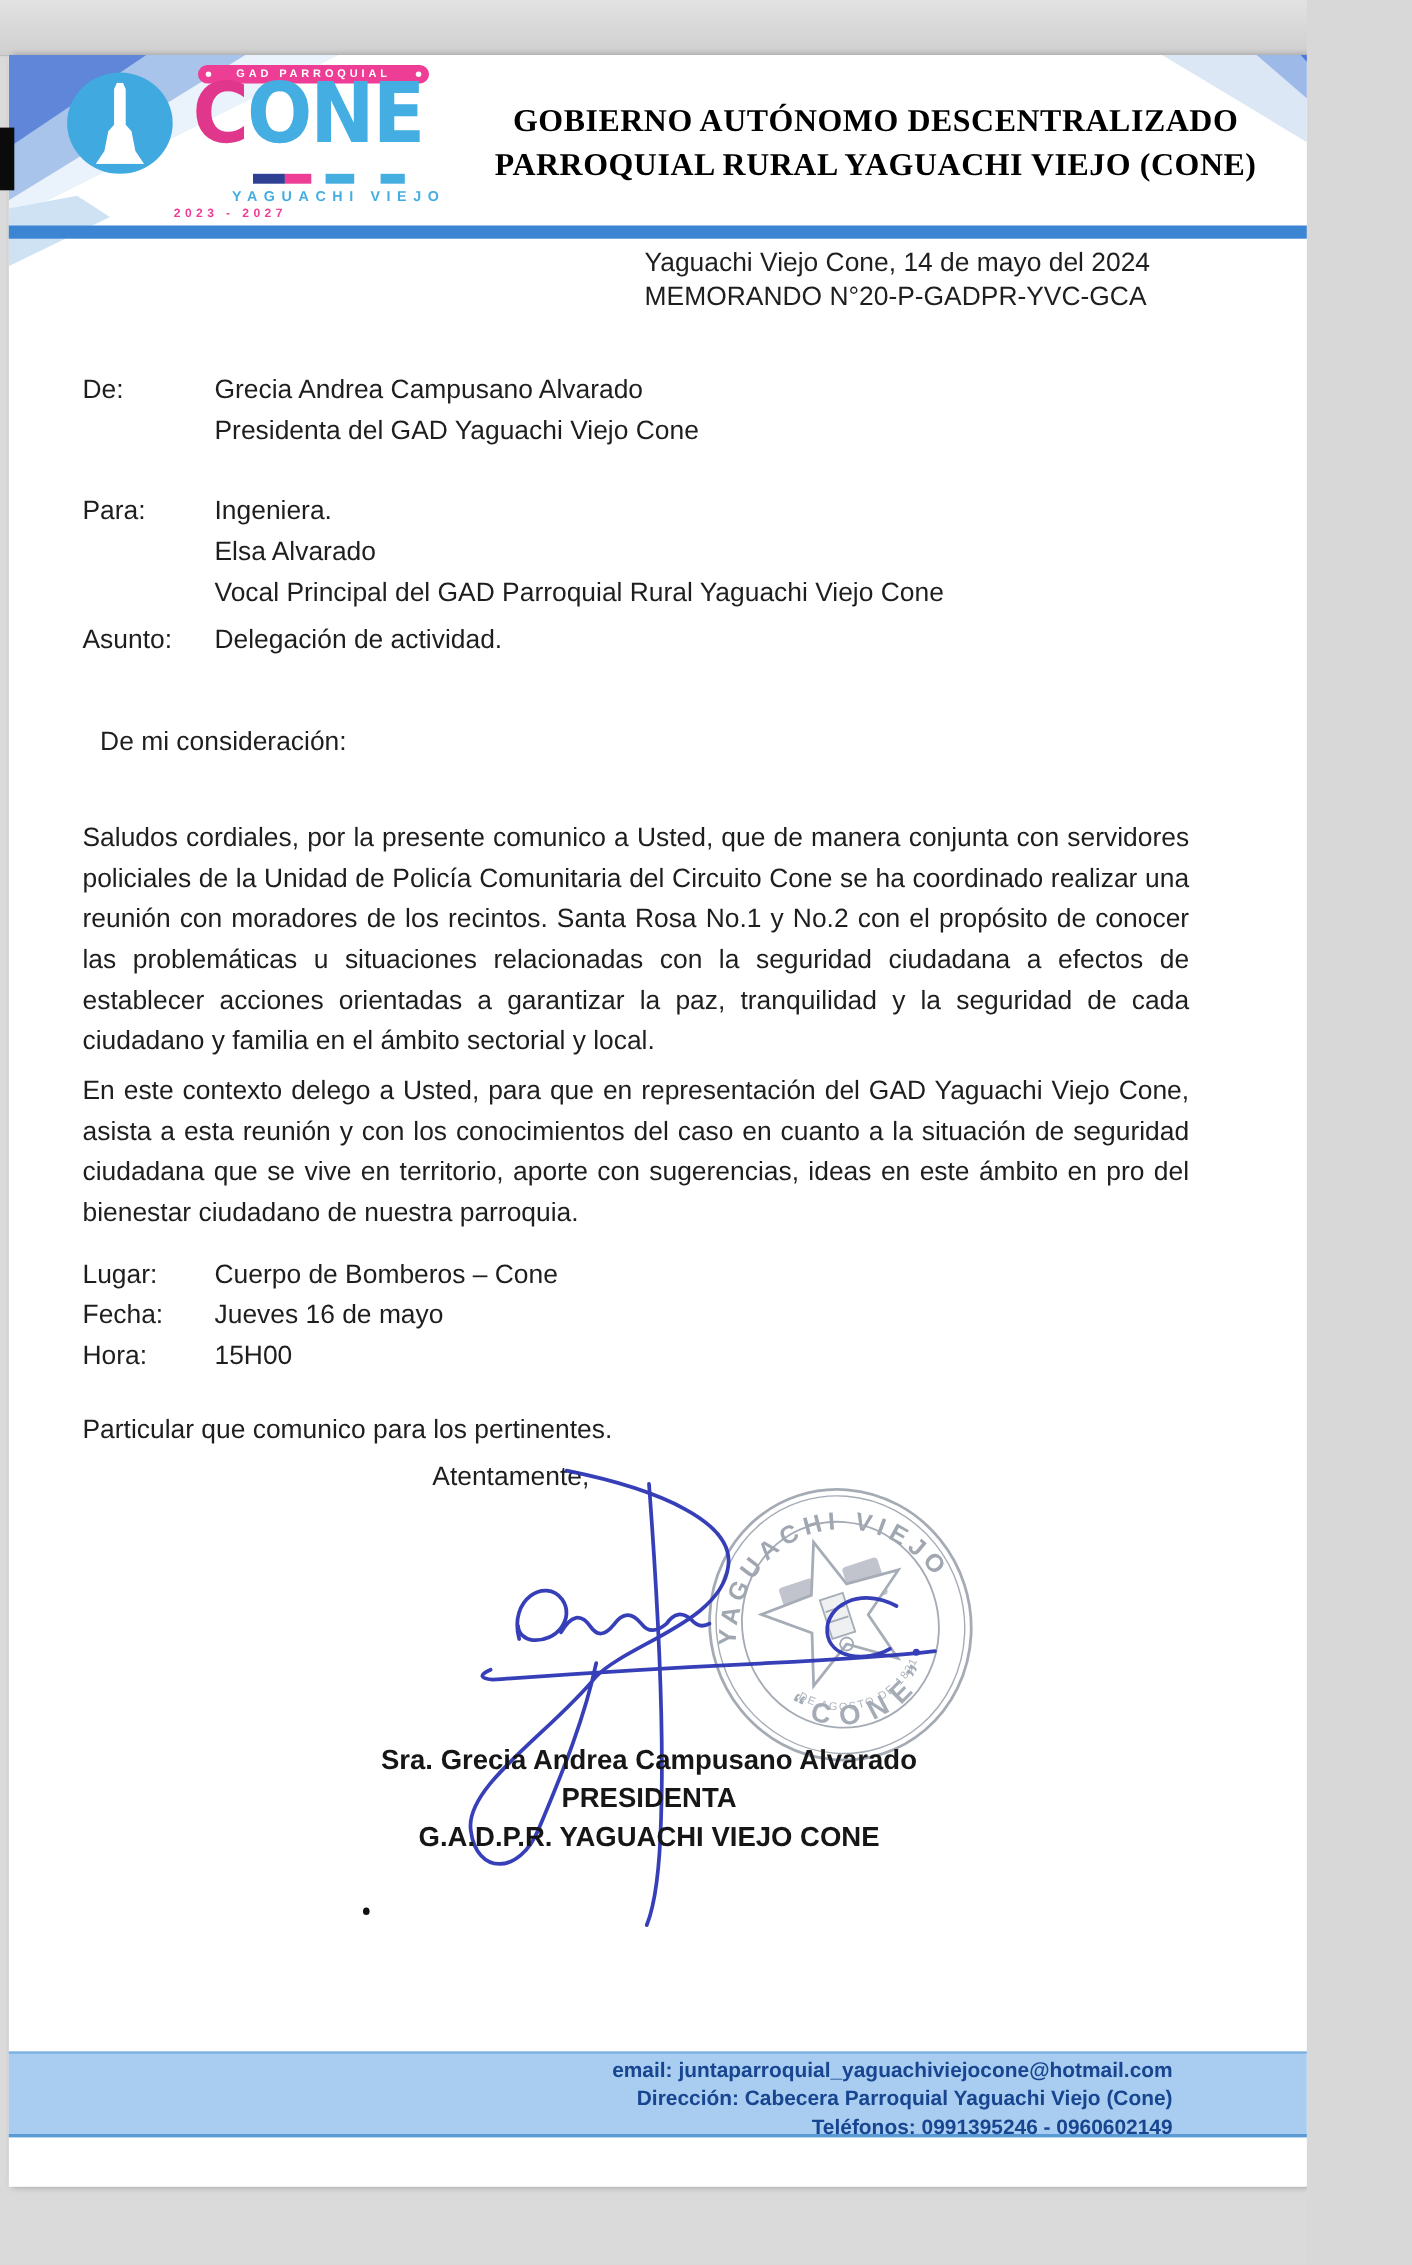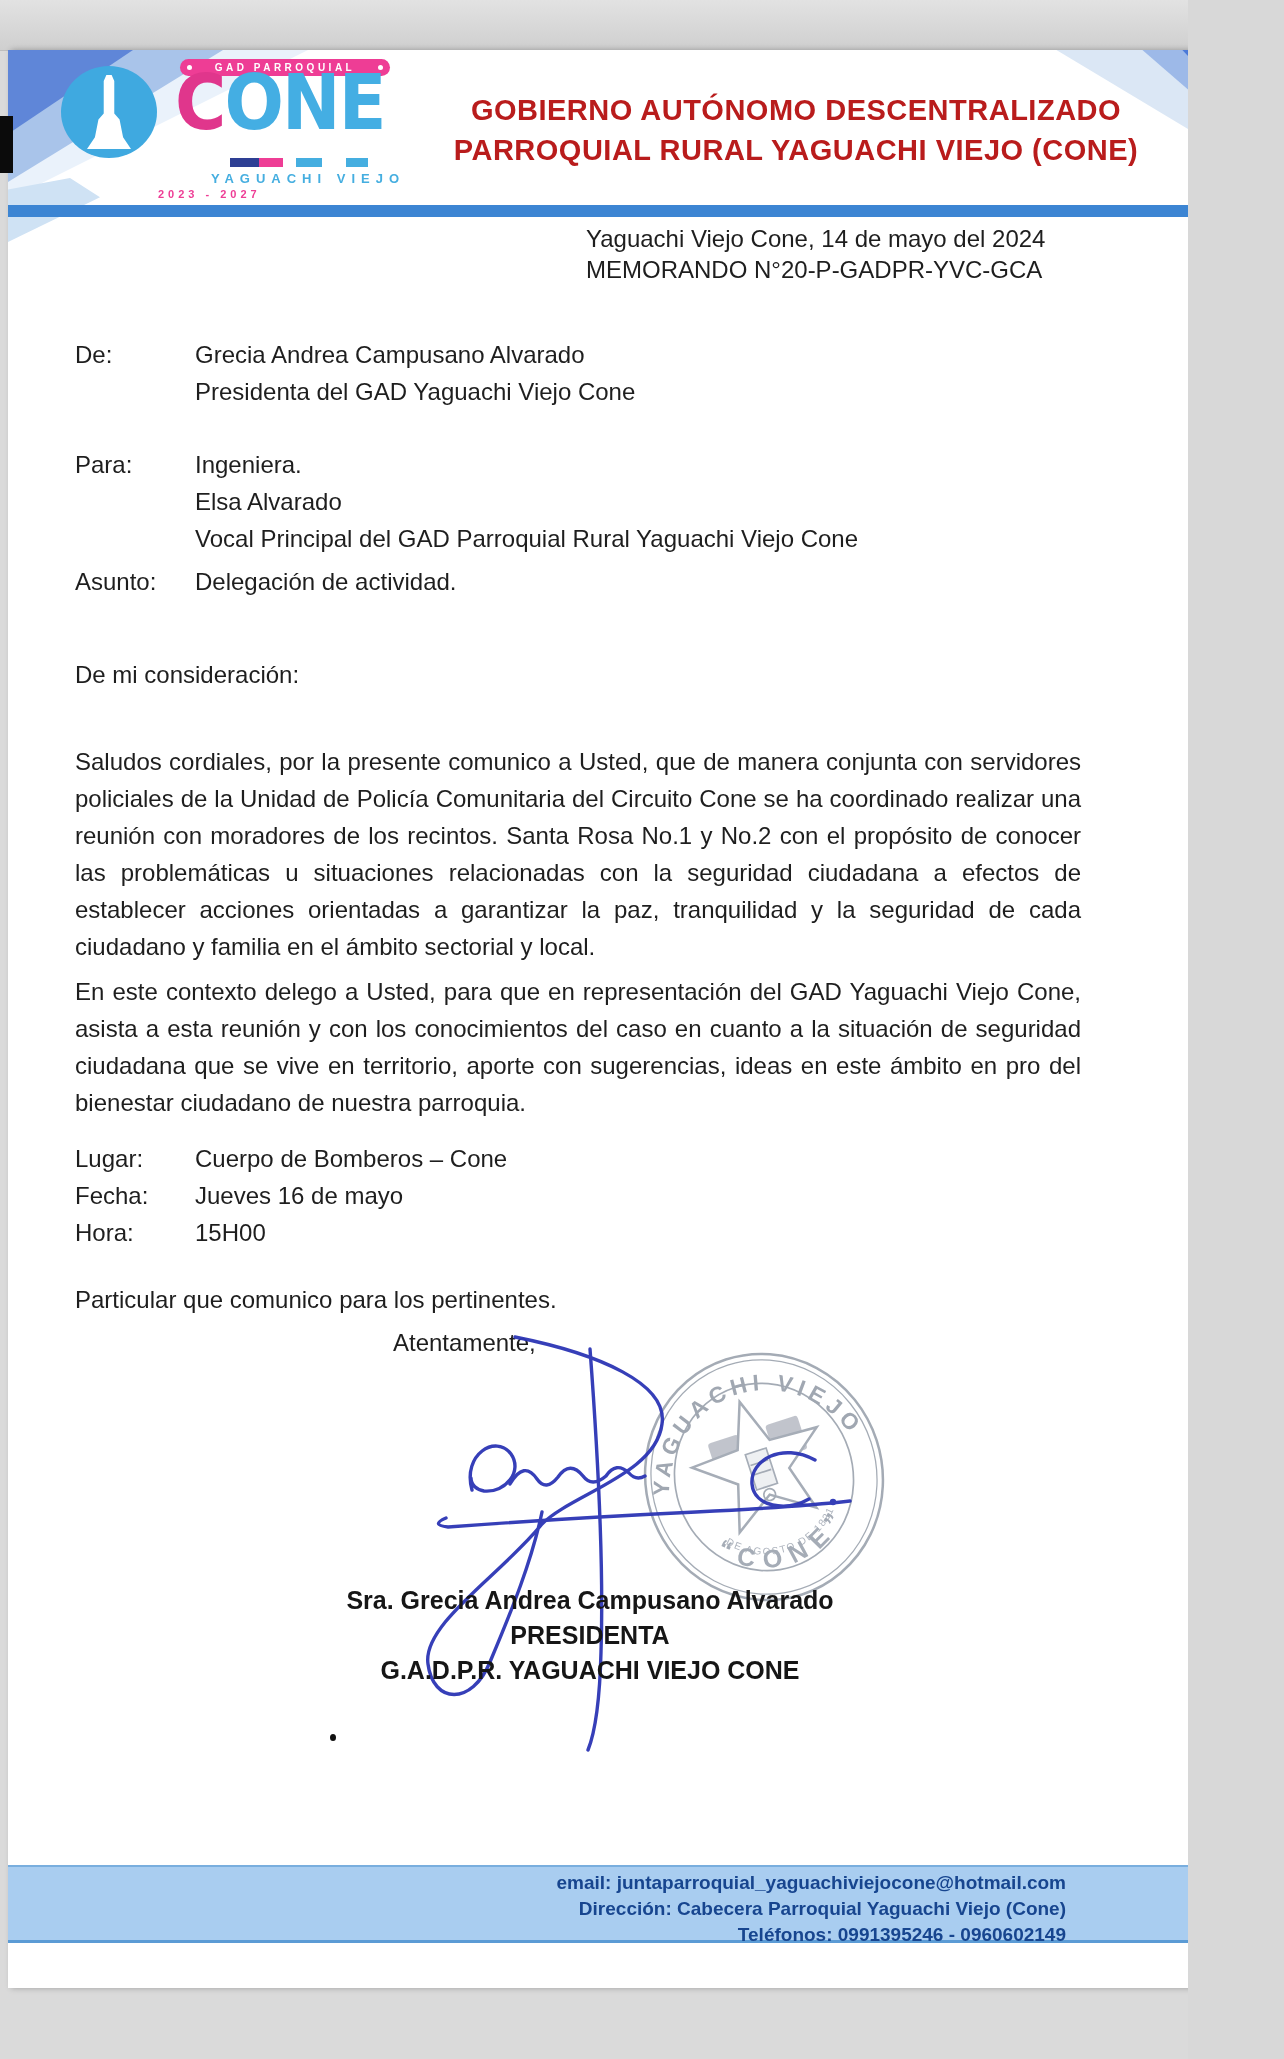--- a/index.html
+++ b/index.html
@@ -51,21 +51,21 @@
   .d1{width:29px;background:#2e3f94;}
   .d2{width:24px;background:#ee3d95;margin-right:13px;}
   .d3{width:26px;background:#45aee0;margin-right:24px;}
   .d4{width:22px;background:#45aee0;}
   .logo-sub{position:absolute;left:150px;top:121px;width:300px;text-align:center;color:#45aee0;
             font-weight:bold;font-size:13px;letter-spacing:6px;}
   .logo-period{position:absolute;left:150px;top:138px;width:300px;color:#ee3d95;
             font-weight:bold;font-size:11px;letter-spacing:4px;}
 
   .org-title{position:absolute;left:408px;top:40px;width:760px;text-align:center;
-             font-family:Liberation Sans, sans-serif;font-weight:bold;color:#b91c1c;
+             font-family:Liberation Serif, serif;font-weight:bold;color:#000000;
              font-size:29px;line-height:40px;letter-spacing:.5px;}
   .divider{position:absolute;left:0;top:155px;width:1264px;height:12px;background:#3c85d3;}
 
   .dateline{position:absolute;left:578px;top:173px;width:560px;color:#1e1e1e;
             font-size:24px;line-height:31px;}
 
   .row{position:absolute;color:#1e1e1e;font-size:24px;line-height:37px;white-space:nowrap;}
   .lbl{position:absolute;left:67px;}
   .val{position:absolute;left:187px;}
 
@@ -157,21 +157,21 @@
     </div>
     <div class="row" style="top:470px;">
       <span class="val">Vocal Principal del GAD Parroquial Rural Yaguachi Viejo Cone</span>
     </div>
 
     <div class="row" style="top:513px;">
       <span class="lbl">Asunto:</span>
       <span class="val">Delegación de actividad.</span>
     </div>
 
-    <div class="para nj" style="top:606px;">De mi consideración:</div>
+    <div class="para nj" style="top:606px;margin-left:16px;">De mi consideración:</div>
     <div class="para" style="top:693px;">Saludos cordiales, por la presente comunico a Usted, que de manera conjunta con servidores policiales de la Unidad de Policía Comunitaria del Circuito Cone se ha coordinado realizar una reunión con moradores de los recintos. Santa Rosa No.1 y No.2 con el propósito de conocer las problemáticas u situaciones relacionadas con la seguridad ciudadana a efectos de establecer acciones orientadas a garantizar la paz, tranquilidad y la seguridad de cada ciudadano y familia en el ámbito sectorial y local.</div>
     <div class="para" style="top:923px;">En este contexto delego a Usted, para que en representación del GAD Yaguachi Viejo Cone, asista a esta reunión y con los conocimientos del caso en cuanto a la situación de seguridad ciudadana que se vive en territorio, aporte con sugerencias, ideas en este ámbito en pro del bienestar ciudadano de nuestra parroquia.</div>
 
     <div class="row" style="top:1090px;">
       <span class="lbl">Lugar:</span>
       <span class="val">Cuerpo de Bomberos – Cone</span>
     </div>
     <div class="row" style="top:1127px;">
       <span class="lbl">Fecha:</span>
       <span class="val">Jueves 16 de mayo</span>

